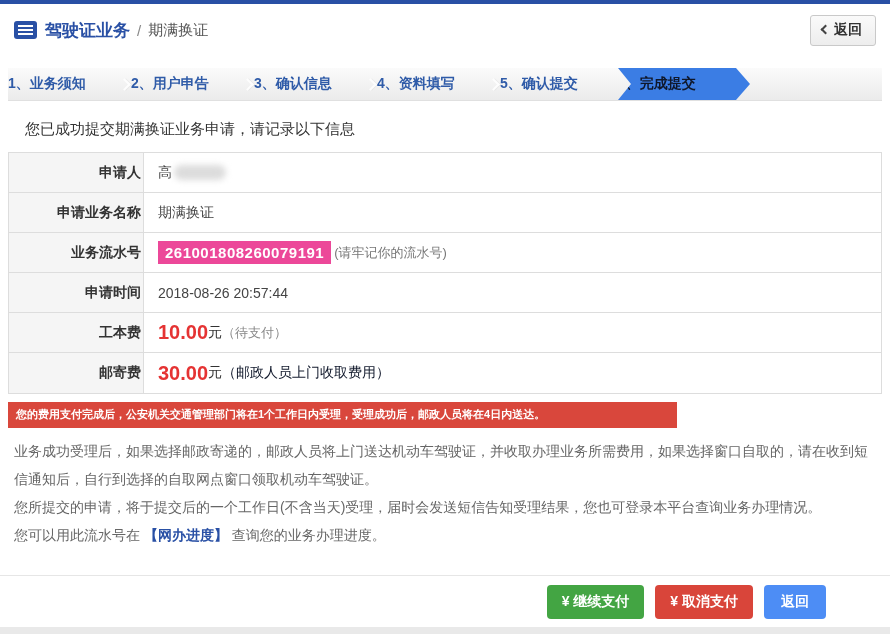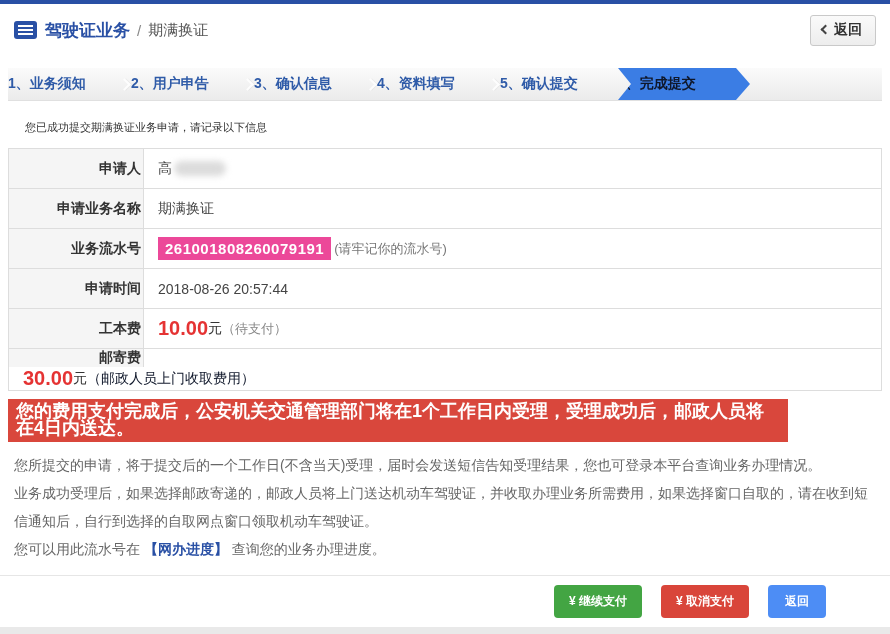--- a/index.html
+++ b/index.html
@@ -29,55 +29,55 @@
   .step { width: 118px; display: flex; align-items: center; justify-content: flex-start;
     color: #2f5ba8; font-size: 14px; font-weight: bold; position: relative; }
   .step-sep { width: 9px; height: 9px; border-top: 2px solid #fdfdfd; border-right: 2px solid #fdfdfd;
     transform: rotate(45deg); align-self: center; margin: 0 2px 0 -6px;
     box-shadow: 1px -1px 0 rgba(0,0,0,0.04); }
   .step.active { width: 132px; background: #3b7de4; color: #0f172a;
     clip-path: polygon(0 0, calc(100% - 14px) 0, 100% 50%, calc(100% - 14px) 100%, 0 100%, 13px 50%); }
   .steps-rest { flex: 1; }
 
   
-  .message { padding: 19px 0 13px 25px; font-size: 11px; color: #333; }
+  .message { padding: 19px 0 13px 25px; font-size: 15px; color: #333; }
 
   
   .info-table { margin: 0 8px; border: 1px solid #ddd; }
   .irow { display: flex; border-bottom: 1px solid #ddd; min-height: 40px; }
-  .irow:last-child { border-bottom: none; flex-direction: column; }
+  .irow:last-child { border-bottom: none; }
   .icell-label { width: 135px; background: #f5f5f5; border-right: 1px solid #ddd;
     display: flex; align-items: center; justify-content: flex-end; padding-right: 2px;
     font-size: 14px; font-weight: bold; color: #333; }
   .icell-value { flex: 1; display: flex; align-items: center; padding-left: 14px;
     font-size: 14px; color: #444; }
   .blur-mask { display: inline-block; width: 52px; height: 15px; margin-left: 2px;
     background: #dcdcdc; border-radius: 8px; filter: blur(3px); vertical-align: middle; }
   .serial-badge { background: #ec4899; color: #fff; font-weight: bold; font-size: 15px;
     padding: 3px 7px; letter-spacing: 0.5px; }
   .serial-note { color: #777; font-size: 13px; margin-left: 3px; }
   .fee-amount { color: #e53333; font-size: 20px; font-weight: bold; text-align: center; }
   .fee-unit { color: #333; font-size: 14px; }
   .fee-note-gray { color: #888; font-size: 13px; }
   .fee-note-red { color: #0f172a; font-size: 14px; }
 
   
-  .warning-bar { margin: 8px 0 0 8px; width: 780px; background: #d9473c; color: #fff;
-    font-size: 18px; font-weight: bold; padding: 4px 8px 5px 8px; line-height: 17px; }
+  .warning-bar { margin: 8px 0 0 8px; width: 669px; background: #d9473c; color: #fff;
+    font-size: 11px; font-weight: bold; padding: 4px 8px 5px 8px; line-height: 17px; }
   .notice { padding: 9px 20px 0 14px; color: #666; font-size: 14px; line-height: 28px; }
   .notice p { margin: 0; }
   .progress-line { margin-top: 24px; }
   .progress-link { color: #2950a5; font-weight: bold; }
 
   
   .actions { position: absolute; left: 0; right: 0; bottom: 7px; height: 52px;
     border-top: 1px solid #e6e6e6; background: #fff; display: flex; align-items: center;
     justify-content: flex-end; padding-right: 64px; gap: 11px; }
-  .btn { border: none; border-radius: 4px; color: #fff; font-size: 12px; font-weight: bold;
-    padding: 8px 15px; cursor: pointer; font-family: inherit; margin-left: 8px; }
+  .btn { border: none; border-radius: 4px; color: #fff; font-size: 14px; font-weight: bold;
+    padding: 8px 15px; cursor: pointer; font-family: inherit; }
   .btn-green { background: #43a543; }
   .btn-red { background: #d9453a; }
   .btn-blue { background: #4d8df5; padding: 8px 17px; }
 
   .footer-strip { position: absolute; left: 0; right: 0; bottom: 0; height: 7px; background: #e9e9e9; }
 </style>
 </head>
 <body>
 
 <div class="page">
@@ -167,22 +167,22 @@
         <span class="fee-amount">30.00</span>
         <span class="fee-unit">元</span>
         <span class="fee-note-red">（邮政人员上门收取费用）</span>
       </div>
     </div>
   </div>
 
   <div class="warning-bar">您的费用支付完成后，公安机关交通管理部门将在1个工作日内受理，受理成功后，邮政人员将在4日内送达。</div>
 
   <div class="notice">
+    <p>业务成功受理后，如果选择邮政寄递的，邮政人员将上门送达机动车驾驶证，并收取办理业务所需费用，如果选择窗口自取的，请在收到短信通知后，自行到选择的自取网点窗口领取机动车驾驶证。</p>
     <p>您所提交的申请，将于提交后的一个工作日(不含当天)受理，届时会发送短信告知受理结果，您也可登录本平台查询业务办理情况。</p>
-    <p>业务成功受理后，如果选择邮政寄递的，邮政人员将上门送达机动车驾驶证，并收取办理业务所需费用，如果选择窗口自取的，请在收到短信通知后，自行到选择的自取网点窗口领取机动车驾驶证。</p>
     <p class="progress-line">
       <span>您可以用此流水号在</span>
       <span class="progress-link">【网办进度】</span>
       <span>查询您的业务办理进度。</span>
     </p>
   </div>
 
   <div class="actions">
     <button class="btn btn-green">¥ 继续支付</button>
     <button class="btn btn-red">¥ 取消支付</button>

